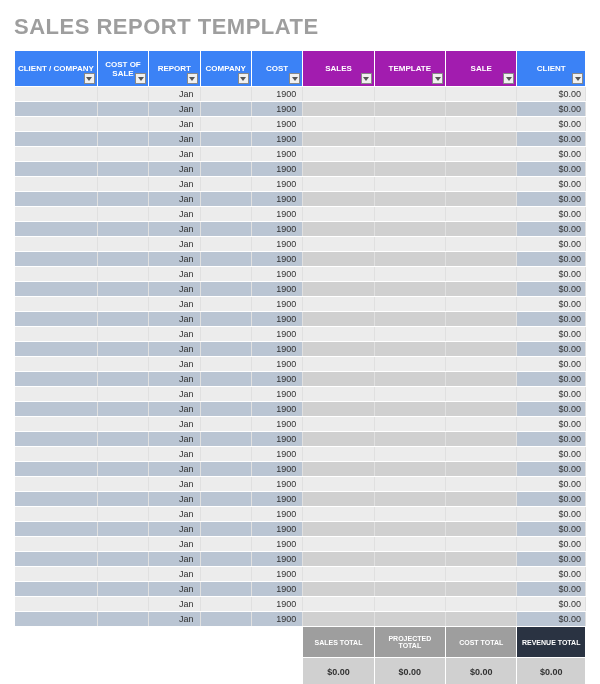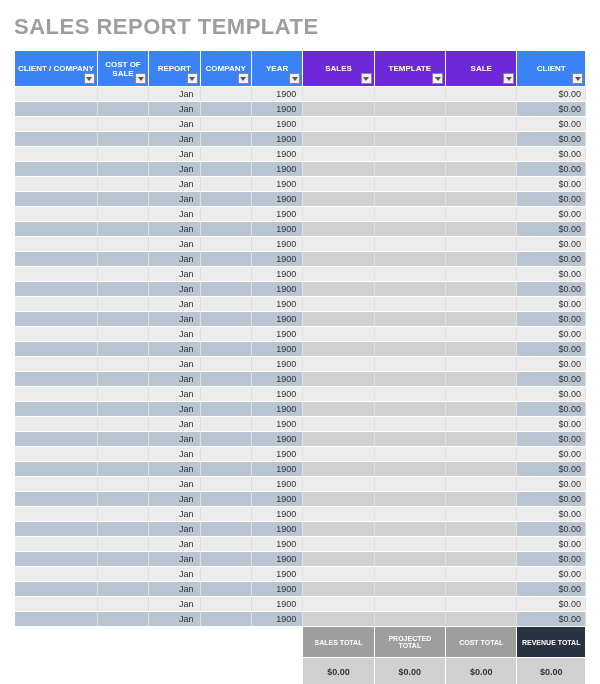--- a/index.html
+++ b/index.html
@@ -28,21 +28,21 @@
     font-size: 8px;
     font-weight: bold;
     text-align: center;
     padding: 4px 2px;
     height: 36px;
     border: 1px solid #fff;
     position: relative;
     vertical-align: middle;
   }
   th.grey-head {
-    background: #6d28d9;
+    background: #a21caf;
     color: #fff;
   }
   .filter-btn {
     position: absolute;
     right: 2px;
     bottom: 2px;
     width: 11px;
     height: 11px;
     background: #f0f0f0;
     border: 1px solid #888;
@@ -134,21 +134,21 @@
       <th><span>REPORT</span><span class="filter-btn">
             <svg viewBox="0 0 6 4">
               <polygon points="0,0 6,0 3,4" fill="#555"></polygon>
             </svg>
           </span></th>
       <th><span>COMPANY</span><span class="filter-btn">
             <svg viewBox="0 0 6 4">
               <polygon points="0,0 6,0 3,4" fill="#555"></polygon>
             </svg>
           </span></th>
-      <th><span>YEAR</span><span class="filter-btn">
+      <th><span>COST</span><span class="filter-btn">
             <svg viewBox="0 0 6 4">
               <polygon points="0,0 6,0 3,4" fill="#555"></polygon>
             </svg>
           </span></th>
       <th class="grey-head"><span>SALES</span><span class="filter-btn">
             <svg viewBox="0 0 6 4">
               <polygon points="0,0 6,0 3,4" fill="#555"></polygon>
             </svg>
           </span></th>
       <th class="grey-head"><span>TEMPLATE</span><span class="filter-btn">

